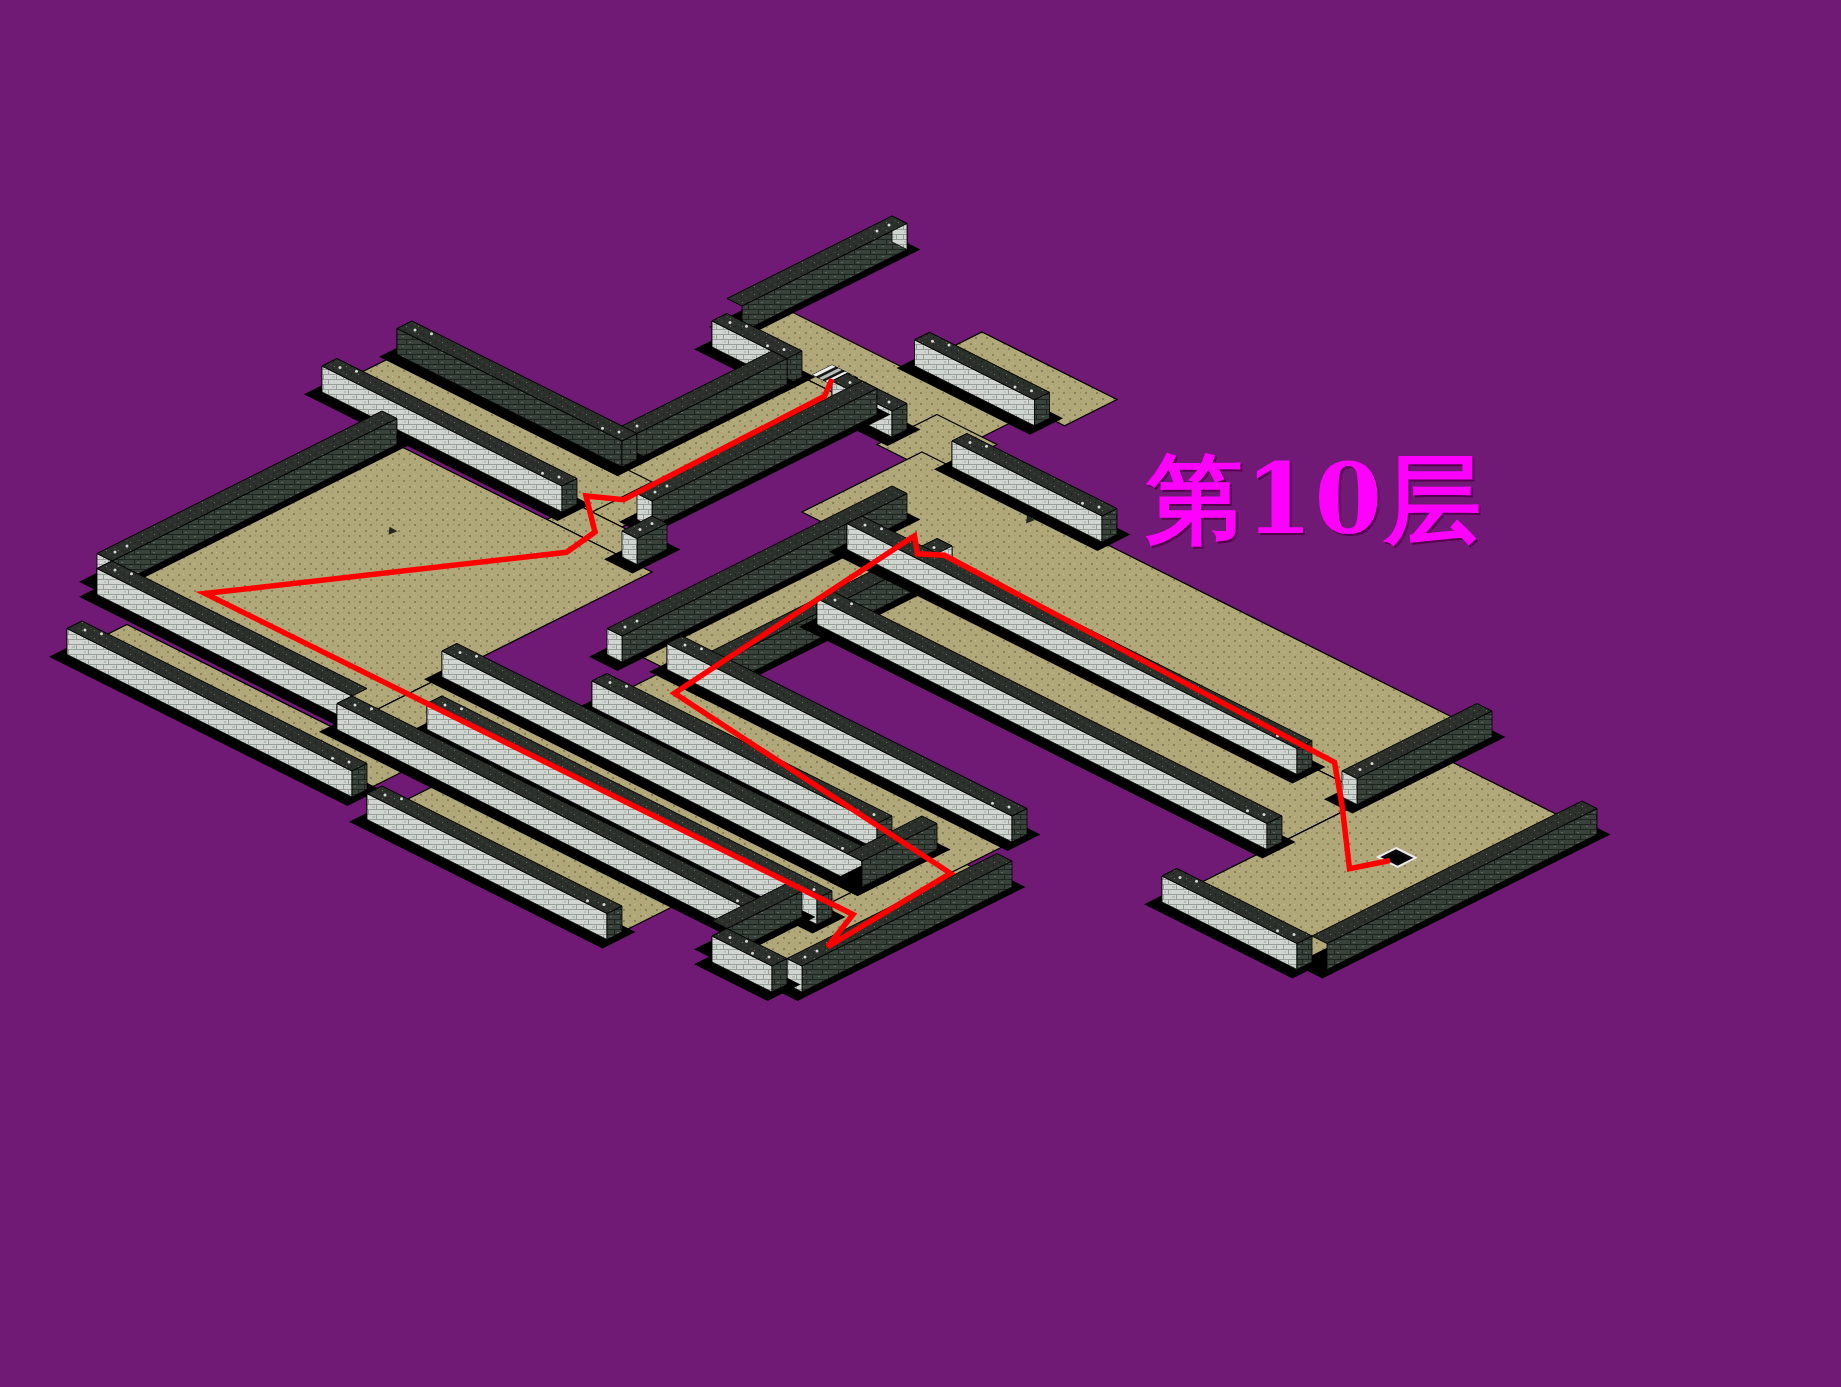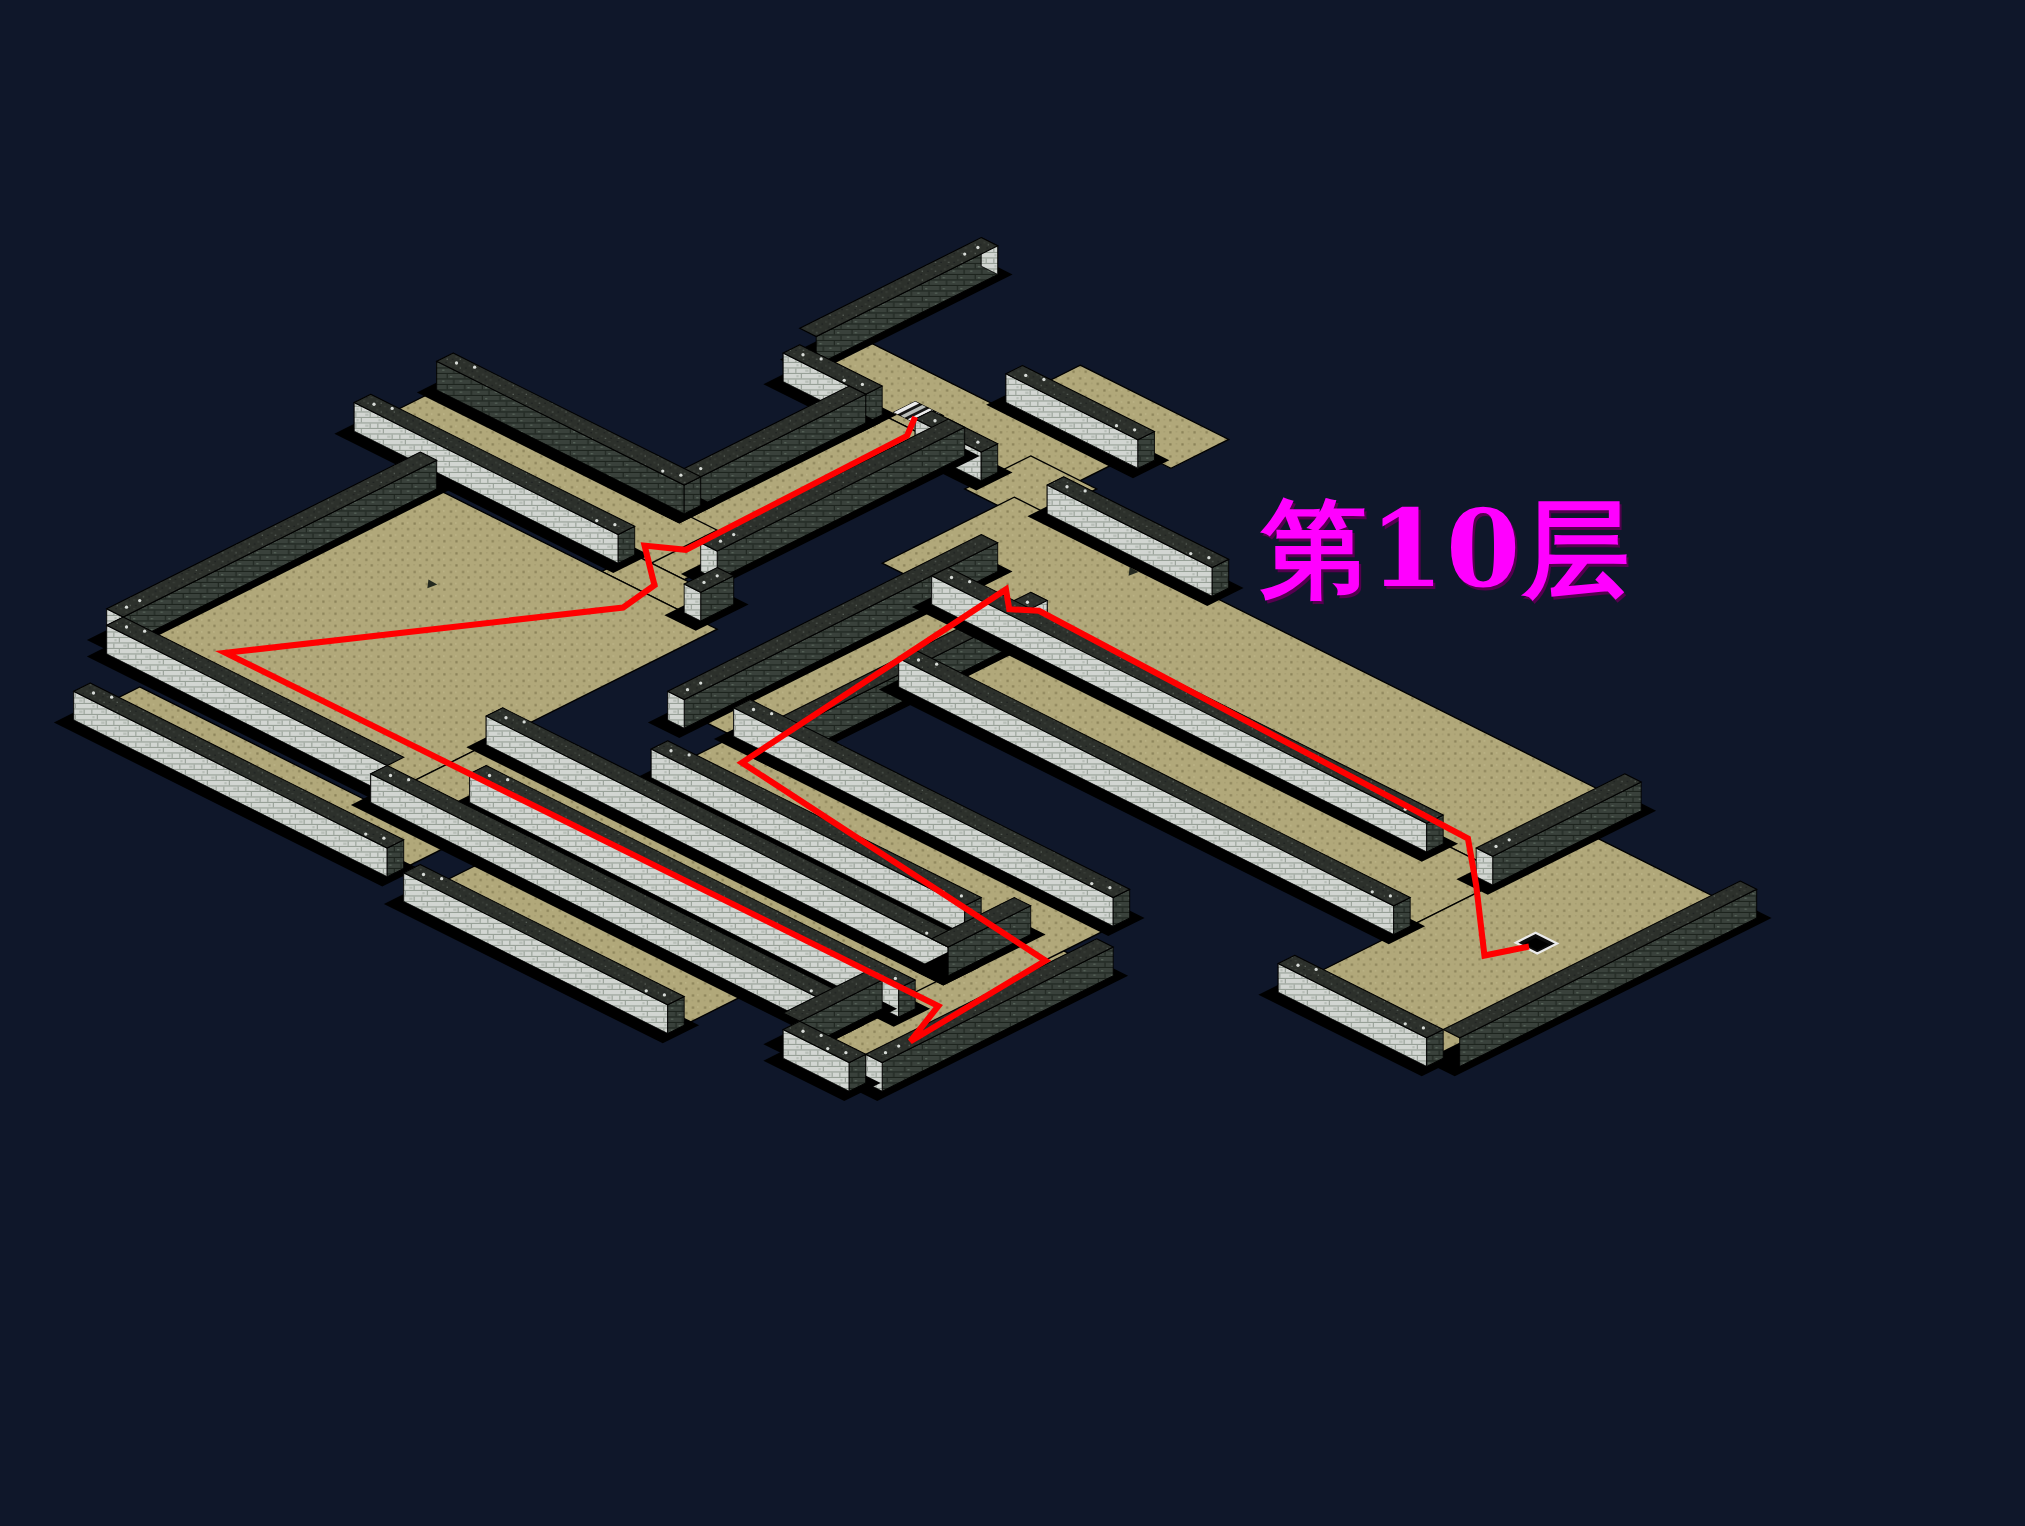--- a/index.html
+++ b/index.html
@@ -9,21 +9,21 @@
     position:absolute;left:1146px;top:446px;
     font-family:"DejaVu Serif","Liberation Serif",serif;
     font-size:97px;font-weight:bold;letter-spacing:2px;line-height:1.1;
     text-shadow:2px 2px 0 #55004f;
     user-select:none;white-space:nowrap;
   }
 </style>
 </head>
 <body>
 
-<div class="stage" style="background: #0f172a;">
+<div class="stage" style="background: #701a75;">
   <svg id="map-svg" width="1841" height="1387" viewBox="0 0 1841 1387">
       <defs>
         <pattern id="patFloor" width="11" height="11" patternUnits="userSpaceOnUse">
           <rect width="11" height="11" fill="#b1a87a"></rect>
           <rect x="2" y="2" width="2" height="2" fill="#8a8158"></rect>
           <rect x="7" y="7" width="2" height="2" fill="#8a8158"></rect>
           <rect x="7" y="2" width="1" height="1" fill="#c8c093"></rect>
           <rect x="2" y="7" width="1" height="1" fill="#9c9468"></rect>
         </pattern>
         <pattern id="patLight" width="20" height="10" patternUnits="userSpaceOnUse">

